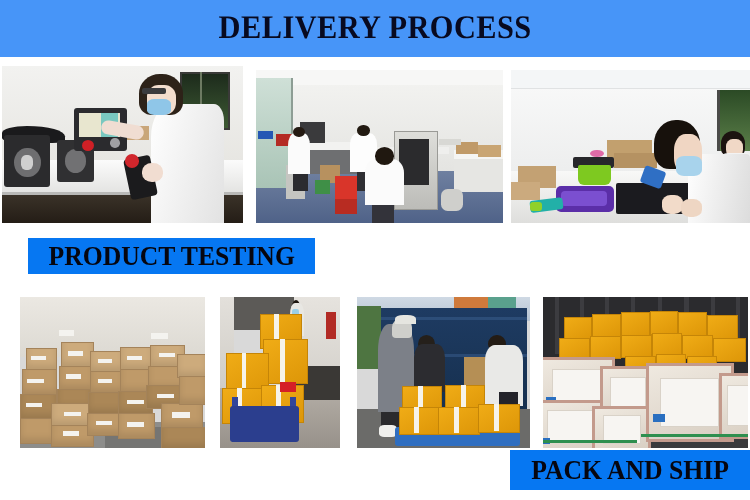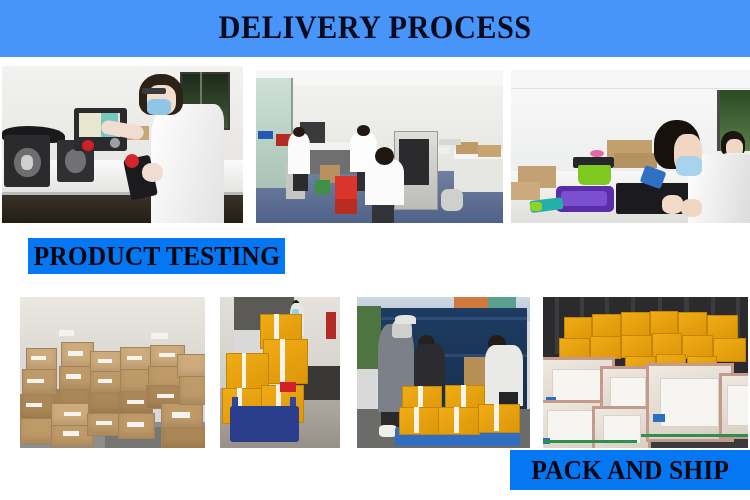--- a/index.html
+++ b/index.html
@@ -64,21 +64,21 @@
   .badge-label {
     font-family: "Liberation Serif", serif;
     font-weight: bold;
     font-size: 27px;
     line-height: 1;
     color: #06060f;
     white-space: nowrap;
     transform: scaleX(0.95);
   }
   #badge-product-testing {
-    left: 28px; top: 238px; width: 257px; height: 36px;
+    left: 28px; top: 238px; width: 287px; height: 36px;
   }
   #badge-pack-ship {
     left: 510px; top: 450px; width: 240px; height: 40px;
   }
 
   
   #photo-product-testing-1 { left: 2px;   top: 66px; width: 241px; height: 157px; }
   #photo-product-testing-2 { left: 256px; top: 70px; width: 247px; height: 153px; }
   #photo-product-testing-3 { left: 511px; top: 70px; width: 239px; height: 153px; }
 

